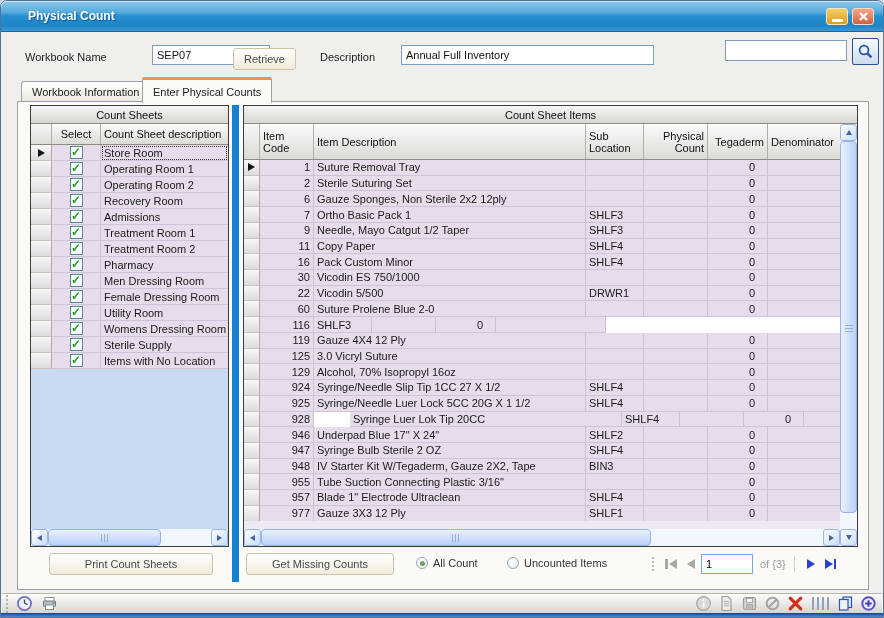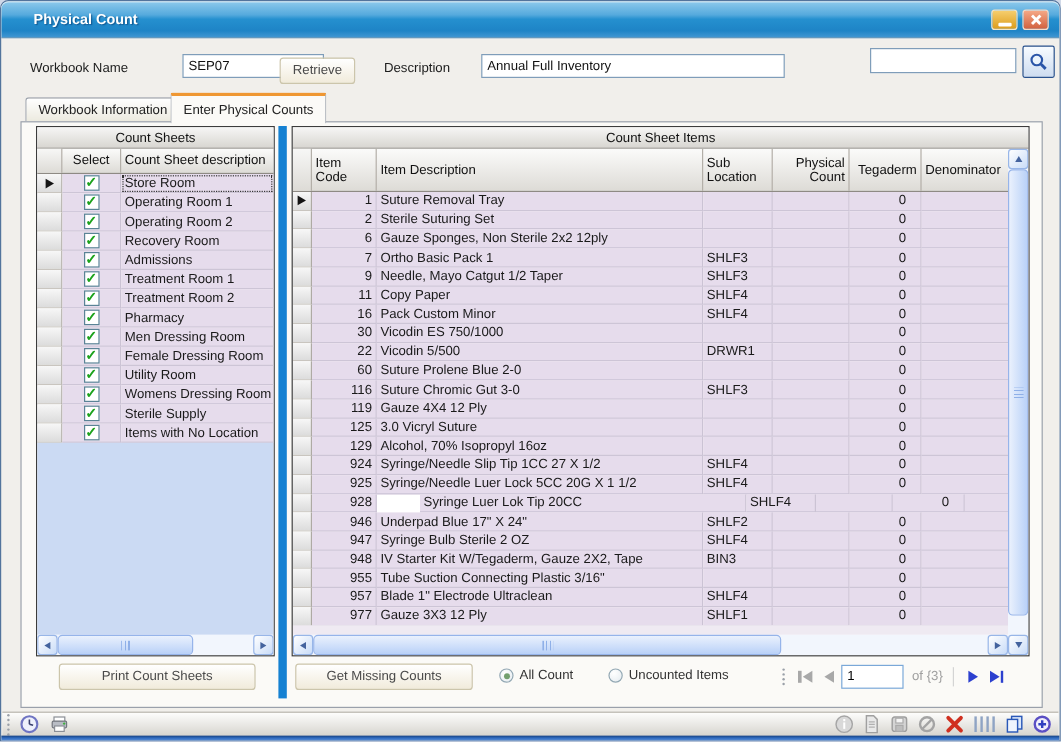--- a/index.html
+++ b/index.html
@@ -373,21 +373,20 @@
             <div class="dcell r" style="width: 54px;">60</div>
             <div class="dcell" style="width: 272px;">Suture Prolene Blue 2-0</div>
             <div class="dcell" style="width: 58px;"></div>
             <div class="dcell" style="width: 64px;"></div>
             <div class="dcell r" style="width: 60px; padding-right: 12px;">0</div>
             <div class="dcell" style="width: 110px;"></div>
           </div>
           <div class="rrow">
             <div class="selcell" style="width: 16px;"></div>
             <div class="dcell r" style="width: 54px;">116</div>
-            <div class="dcell" style="width: 272px;">Suture Chromic Gut 3-0</div>
             <div class="dcell" style="width: 58px;">SHLF3</div>
             <div class="dcell" style="width: 64px;"></div>
             <div class="dcell r" style="width: 60px; padding-right: 12px;">0</div>
             <div class="dcell" style="width: 110px;"></div>
           </div>
           <div class="rrow">
             <div class="selcell" style="width: 16px;"></div>
             <div class="dcell r" style="width: 54px;">119</div>
             <div class="dcell" style="width: 272px;">Gauze 4X4 12 Ply</div>
             <div class="dcell" style="width: 58px;"></div>

